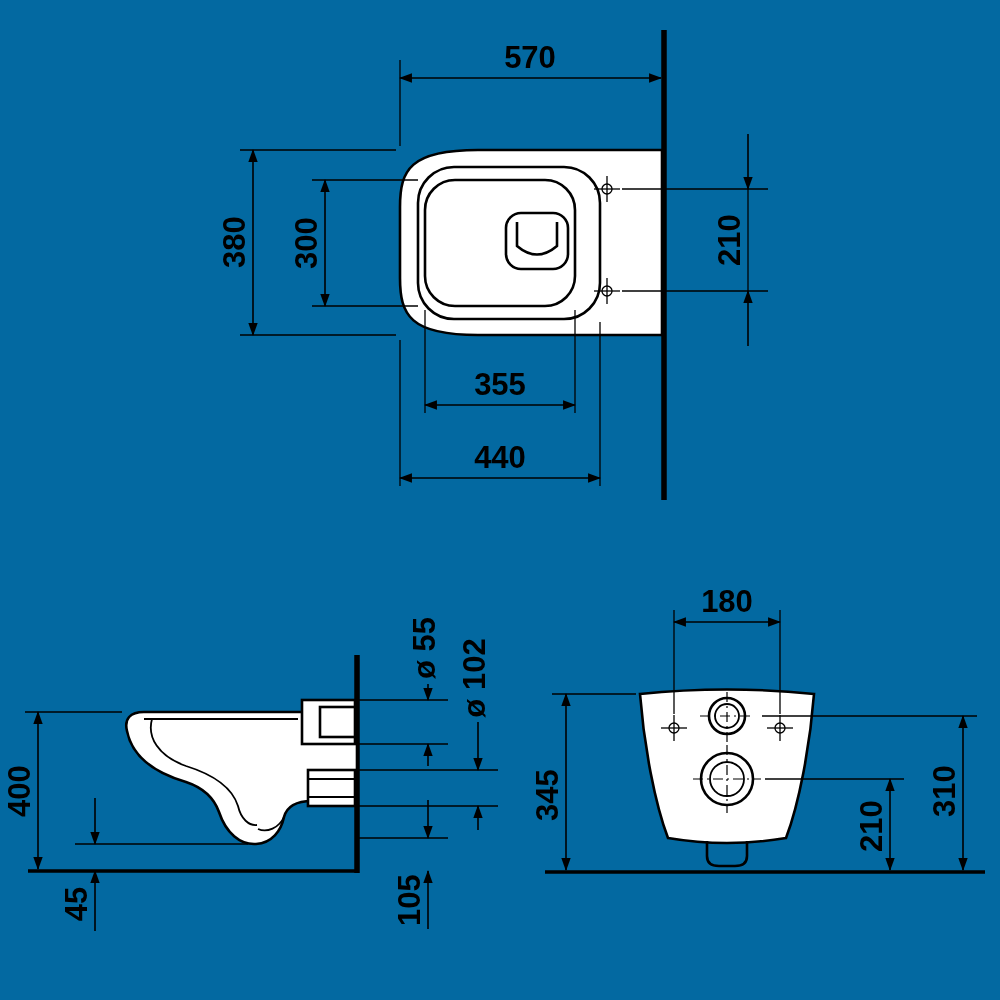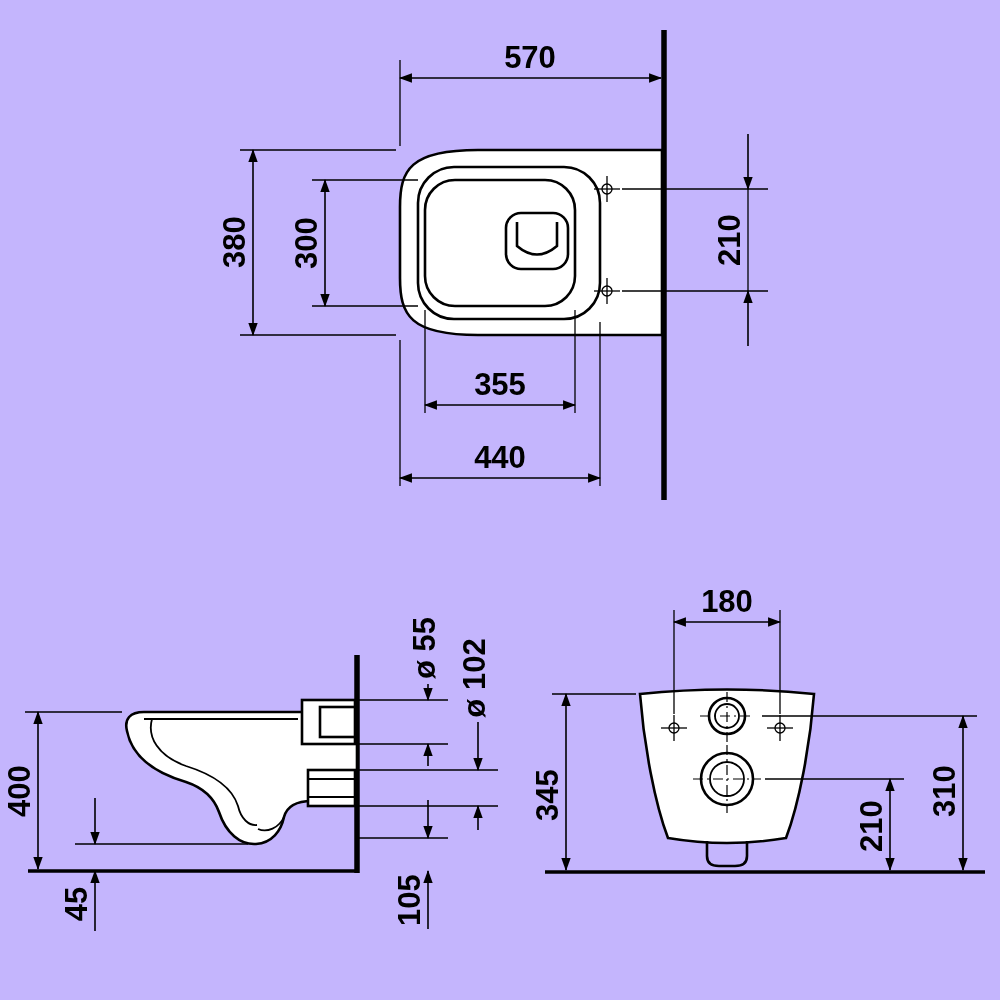--- a/index.html
+++ b/index.html
@@ -1,16 +1,16 @@
 <!DOCTYPE html>
 <html><head>
 <meta charset="utf-8">
 <style>
   html,body{margin:0;padding:0;background:#fff;}
-  .stage{width:1000px;height:1000px;background:#c4b5fd;position:relative;overflow:hidden;}
+  .stage{width:1000px;height:1000px;background:#0369a1;position:relative;overflow:hidden;}
   svg{display:block;}
   .thin{stroke:#000;stroke-width:1.3;fill:none;}
   .dim{stroke:#000;stroke-width:1.6;fill:none;}
   .med{stroke:#000;stroke-width:2.6;fill:none;}
   .lite{stroke:#000;stroke-width:1.8;fill:none;}
   .wall{stroke:#000;stroke-width:5.5;fill:none;}
   .floor{stroke:#000;stroke-width:3.5;fill:none;}
   .dash{stroke:#000;stroke-width:1.2;fill:none;stroke-dasharray:10 4 2 4;}
   .fillw{fill:#fff;stroke:#000;stroke-width:2.6;}
   .dimtxt{font-family:"Liberation Sans","DejaVu Sans",sans-serif;font-size:31px;font-weight:bold;fill:#000;text-anchor:middle;}

